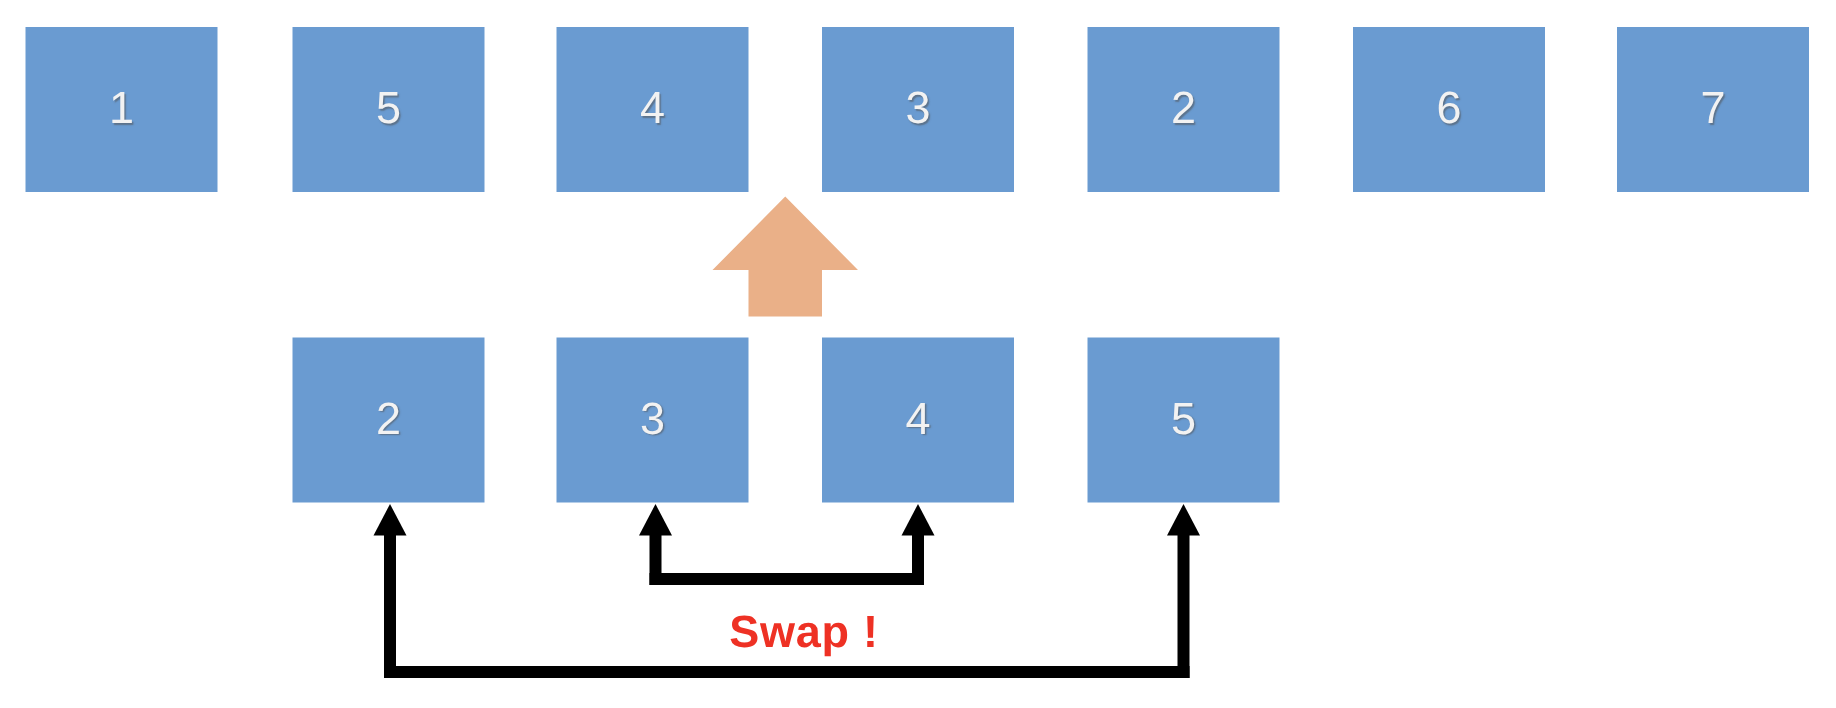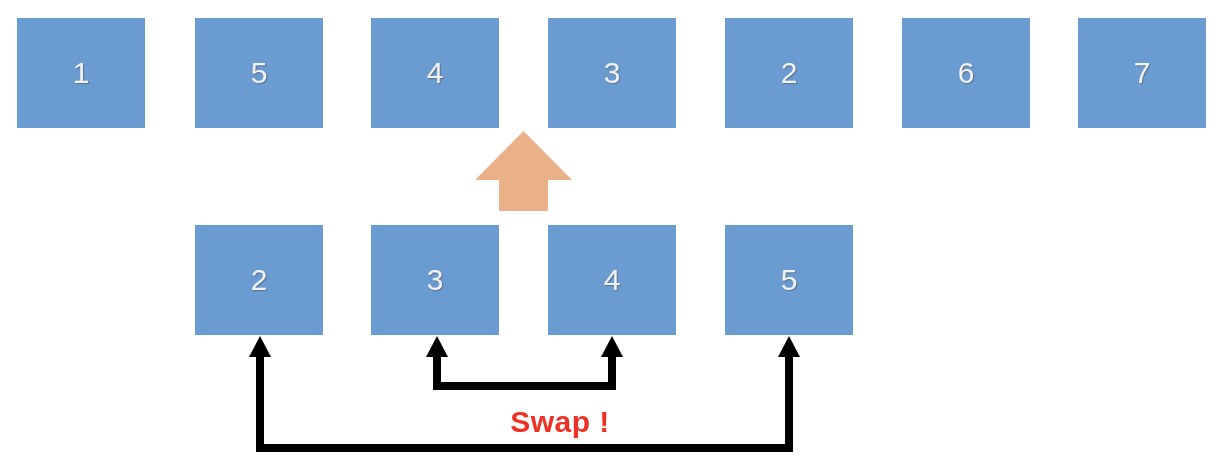--- a/index.html
+++ b/index.html
@@ -63,21 +63,20 @@
     left: 0;
     width: 1072px;
     top: 405px;
     text-align: center;
     color: #EE3124;
     font-size: 30px;
     font-weight: bold;
     font-family: "Liberation Sans", sans-serif;
     letter-spacing: 0.5px;
     user-select: none;
-    margin-left: 24px;
   }
 </style>
 </head>
 <body>
 
 <div id="stage">
 
   <div class="box r1 c0">
     <span class="val">1</span>
   </div>

